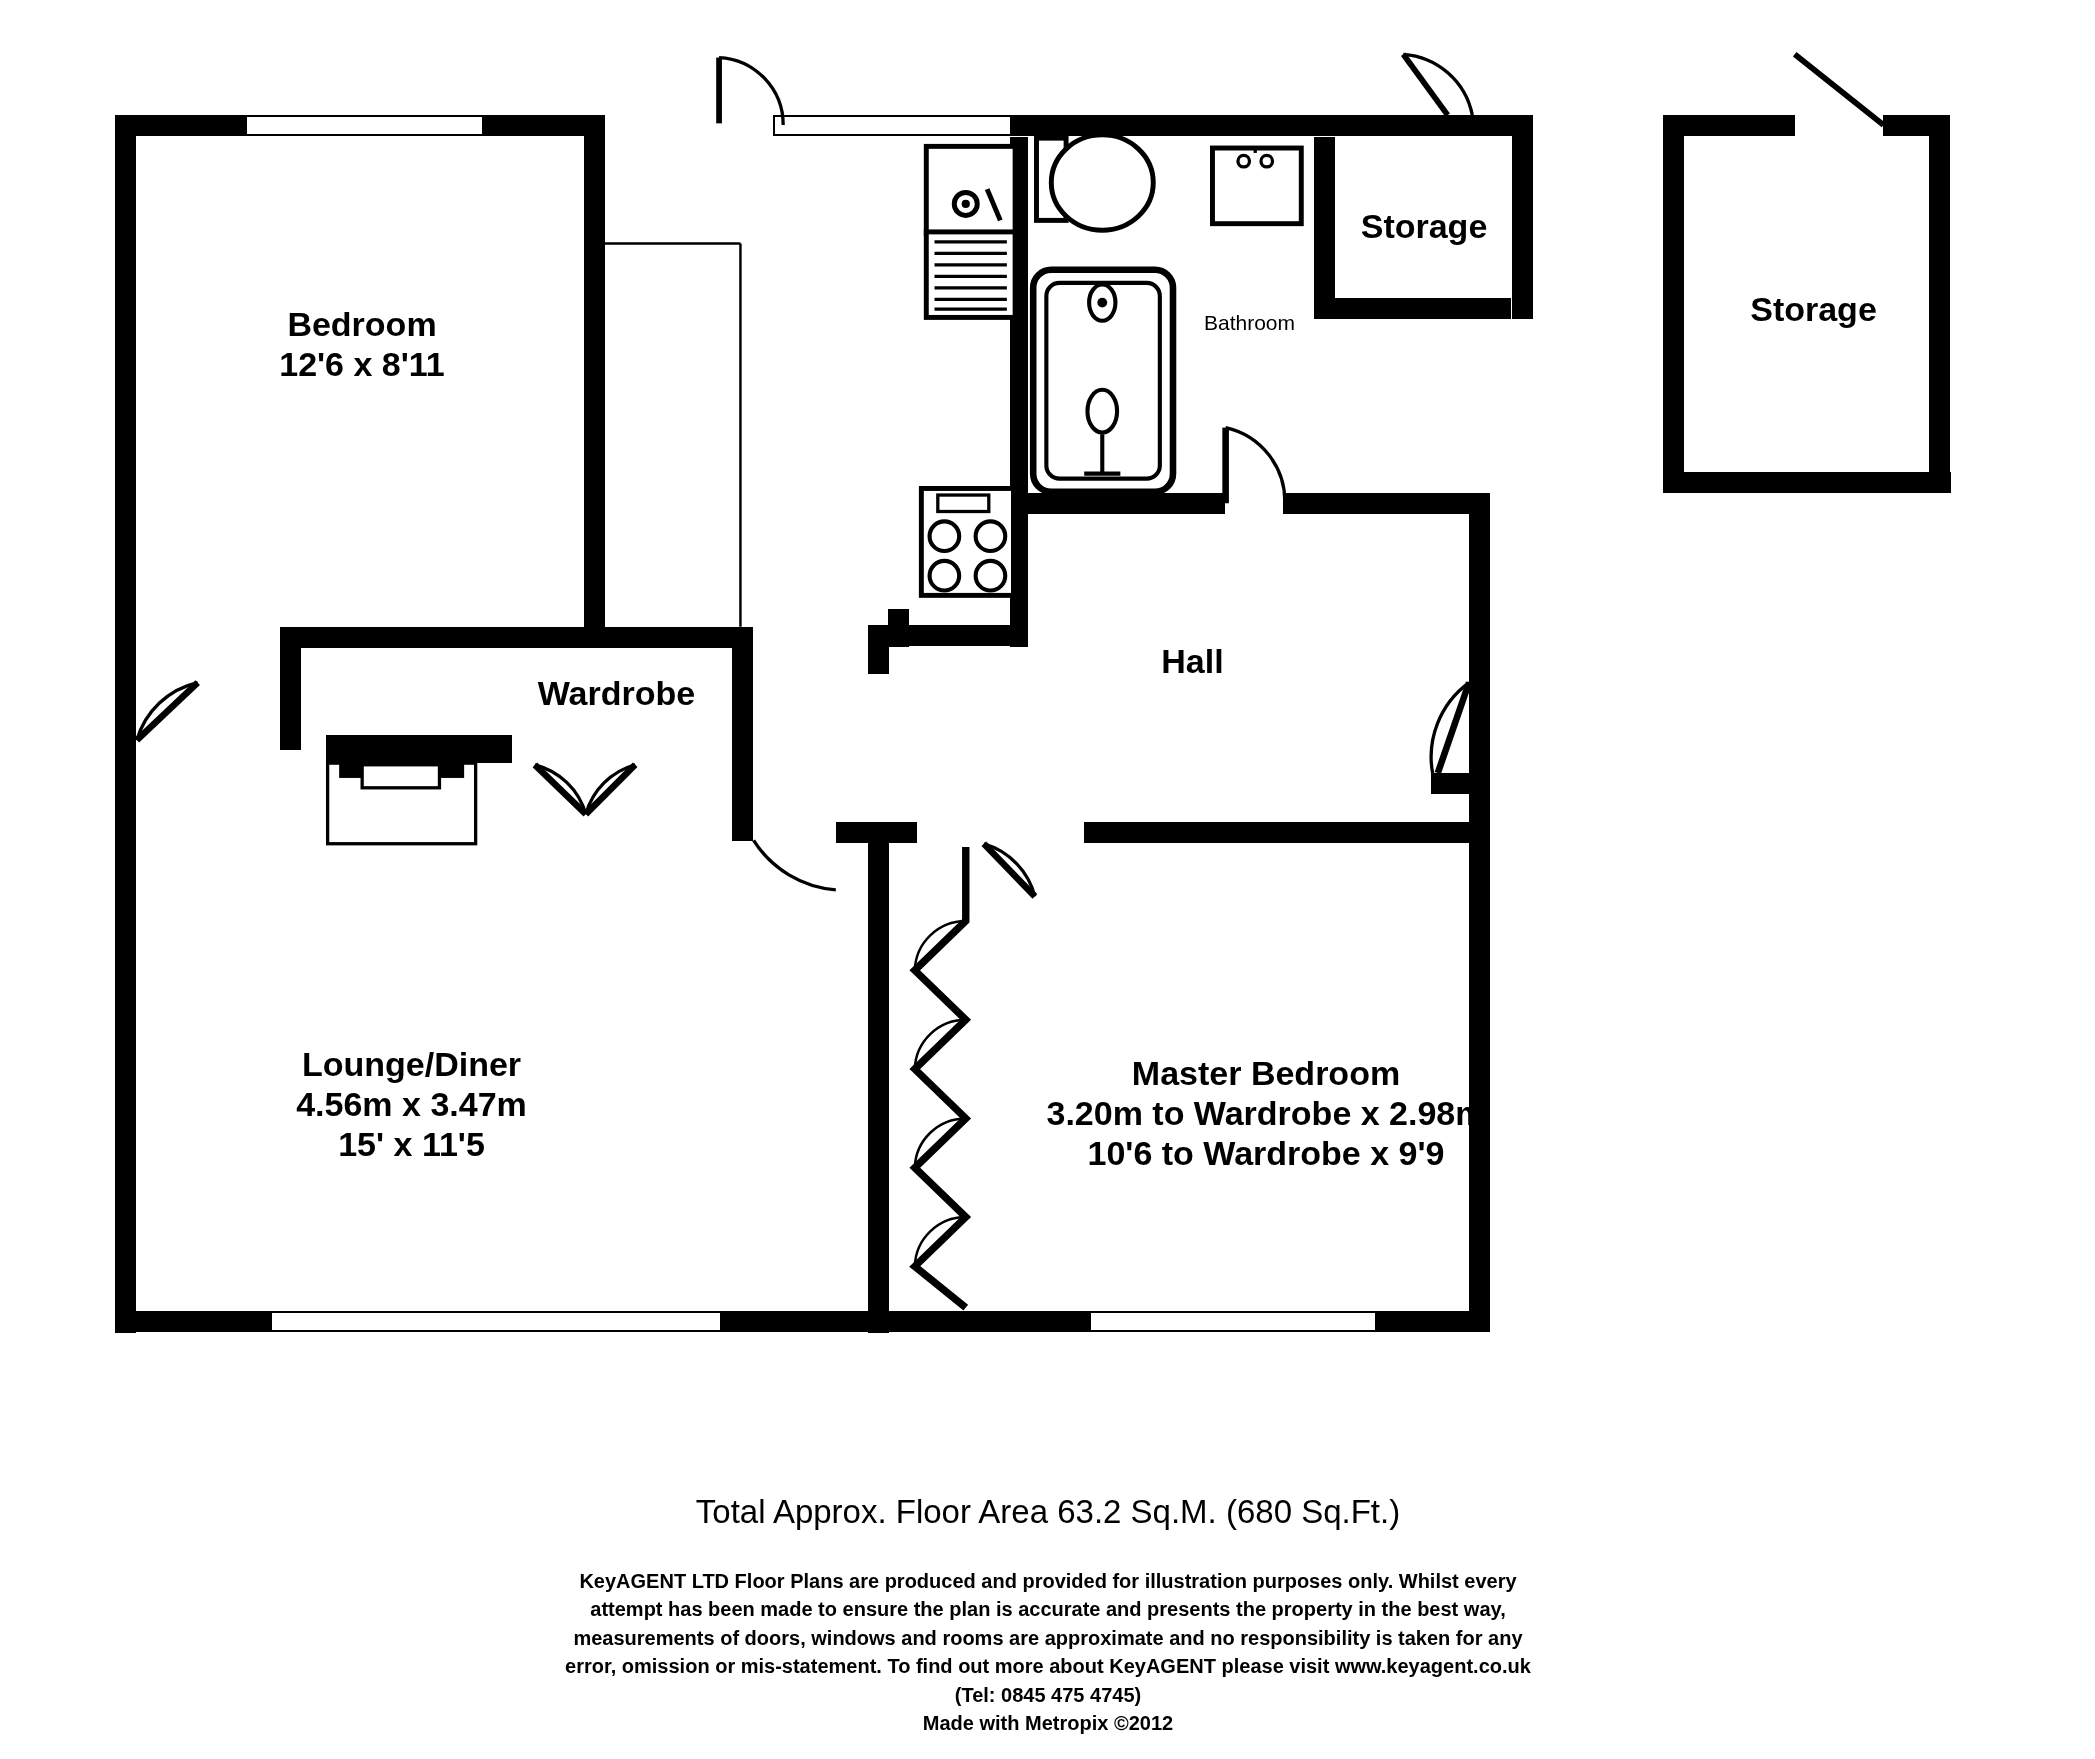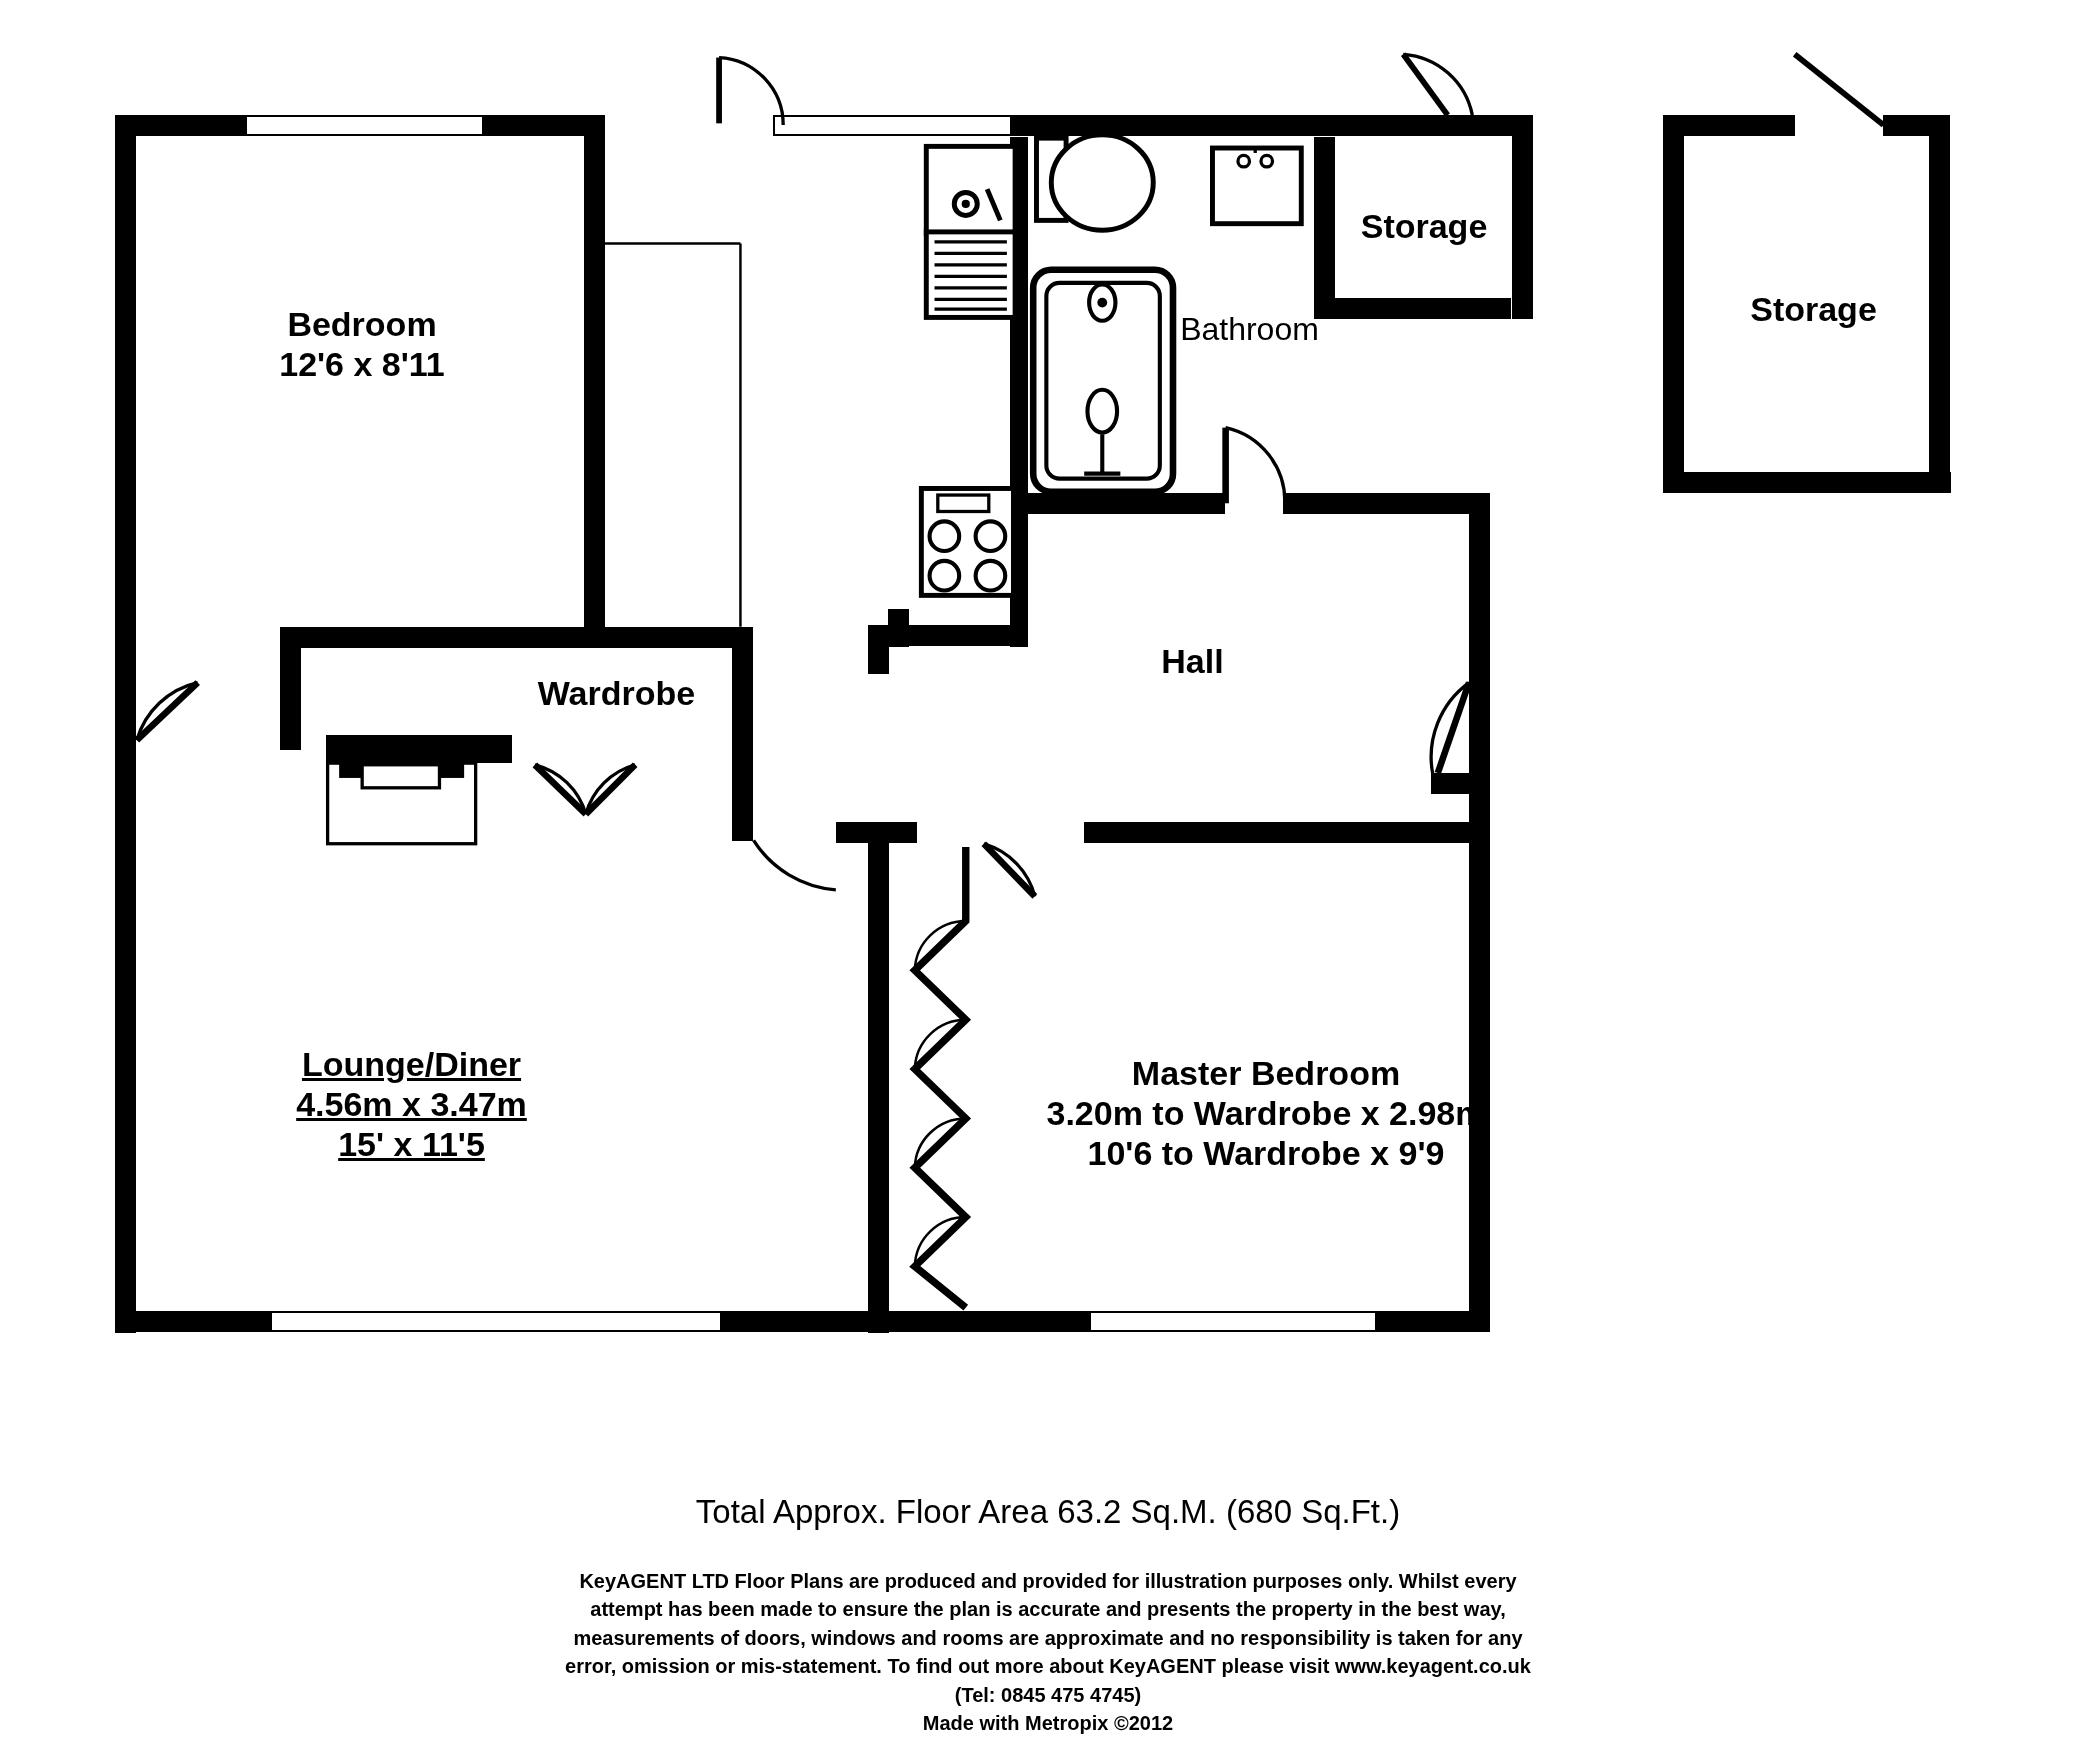--- a/index.html
+++ b/index.html
@@ -32,21 +32,21 @@
   .label {
     position: absolute;
     text-align: center;
     font-weight: bold;
     line-height: 1.18;
     white-space: nowrap;
   }
   .label.plain { font-weight: normal; }
   .label .l1 { display: block; }
   .lbl-room { font-size: 34px; }
-  .lbl-small { font-size: 32px; }
+  .lbl-small { font-size: 21px; }
   .footer {
     position: absolute;
     text-align: center;
     width: 100%;
     left: 0;
   }
   .ft-total {
     font-size: 33px;
     top: 1493px;
   }
@@ -236,21 +236,21 @@
       <path d="M 900 296 L 900 762" stroke-width="3"></path>
     </g>
   </svg>
 
   <div class="label lbl-room" style="left:148px; top:304px; width:428px;">
     <span class="l1">Bedroom</span>
     <span class="l1">12'6 x 8'11</span>
   </div>
 
 
-  <div class="label lbl-room" style="left:173px; top:1044px; width:477px;text-decoration:underline;">
+  <div class="label lbl-room" style="left:173px; top:1044px; width:477px;">
     <span class="l1">Lounge/Diner</span>
     <span class="l1">4.56m x 3.47m</span>
     <span class="l1">15' x 11'5</span>
   </div>
 
   <div class="label lbl-room" style="left:970px; top:1053px; width:592px;">
     <span class="l1">Master Bedroom</span>
     <span class="l1">3.20m to Wardrobe x 2.98m</span>
     <span class="l1">10'6 to Wardrobe x 9'9</span>
   </div>

